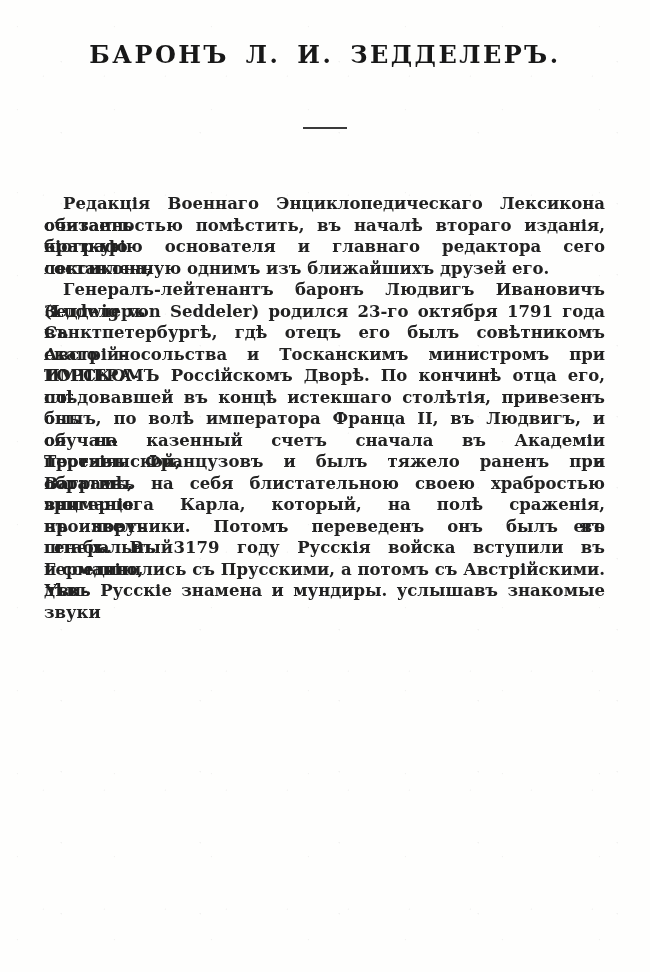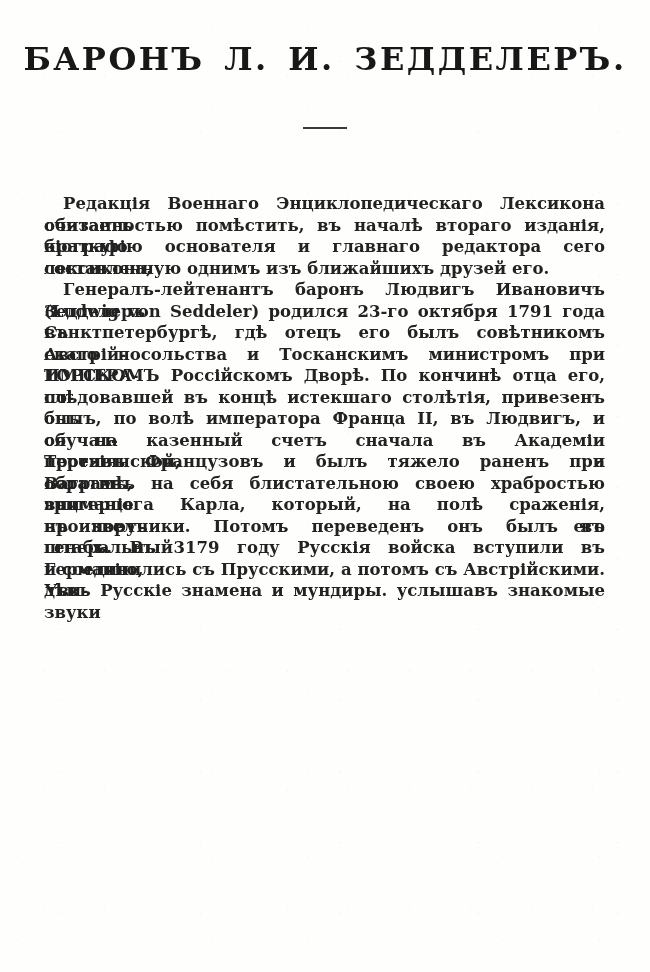--- a/index.html
+++ b/index.html
@@ -23,21 +23,21 @@
     font-family: "DejaVu Serif", serif;
     color: #1d1d1d;
   }
   .title {
     position: absolute;
     top: 40px;
     left: 0;
     width: 100%;
     margin: 0;
     text-align: center;
-    font-size: 32px;
+    font-size: 24px;
     font-weight: 700;
     letter-spacing: 2.5px;
     word-spacing: 6px;
     color: #181818;
   }
   .divider {
     position: absolute;
     top: 127px;
     left: 50%;
     transform: translateX(-50%);

